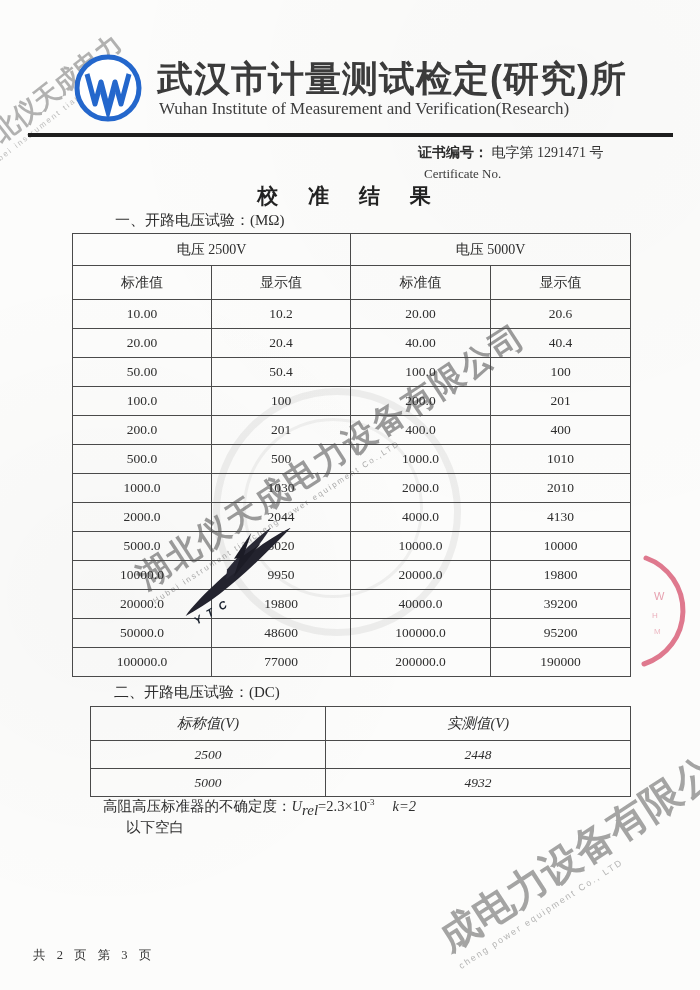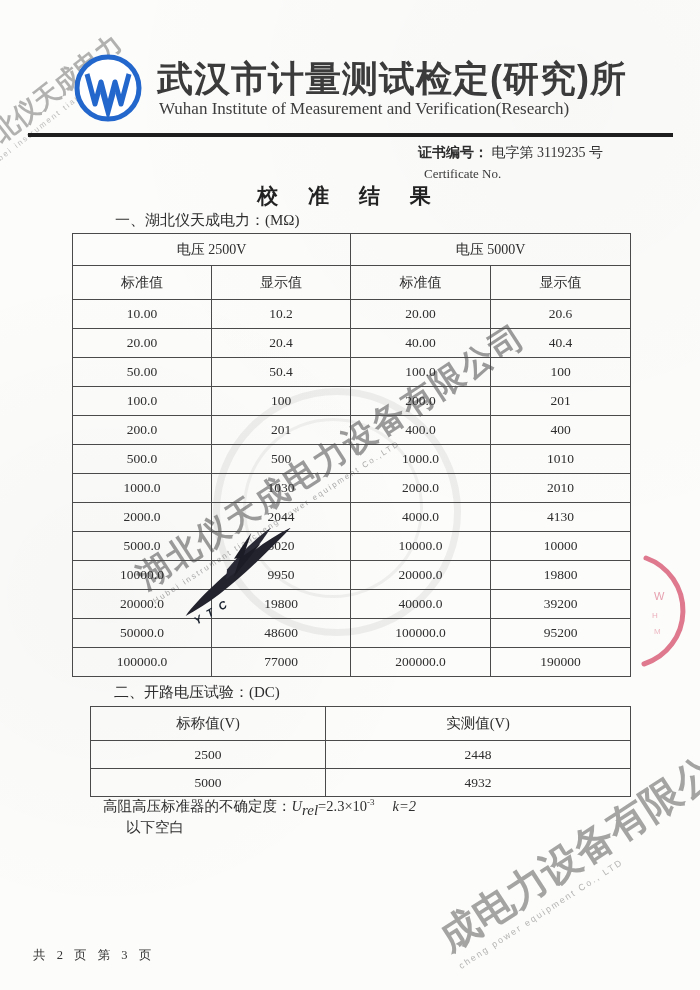--- a/index.html
+++ b/index.html
@@ -37,21 +37,21 @@
   #sec1-heading{left:115px;top:211px;}
   #sec2-heading{left:114px;top:683px;}
   
   table{border-collapse:collapse;table-layout:fixed;}
   td,th{border:1px solid #4a4a4a;text-align:center;font-weight:normal;
         font-size:13.5px;color:#2e2e2e;padding:0;overflow:hidden;white-space:nowrap;}
   #table1{position:absolute;left:72px;top:233px;width:558px;}
   #table1 .grp th{height:31px;font-size:14px;}
   #table1 .cols th{height:33px;font-size:14px;}
   #table1 tbody td{height:28px;}
-  #table2{position:absolute;left:90px;top:706px;width:540px;}
+  #table2{position:absolute;left:90px;top:706px;width:540px;font-style:italic;}
   #table2 thead th{height:33px;font-size:14.5px;}
   #table2 tbody td{height:27px;}
   
   .uncert{position:absolute;left:103px;top:797px;font-size:14.5px;white-space:nowrap;}
   .uncert i{font-family:"Liberation Serif",serif;}
   .uncert sub{font-size:15px;}
   .uncert sup{font-size:9px;}
   .uncert .kpart{margin-left:18px;}
   .blank-note{position:absolute;left:104px;top:818px;font-size:14.5px;margin-left:22px;}
   .footer{position:absolute;left:0;top:947px;width:100%;
@@ -102,27 +102,27 @@
       <path d="M15 22 L23 52 L29 30 L36 57 L43 30 L49 52 L57 22" fill="none" stroke="#2467cc" stroke-width="5" stroke-linejoin="round"></path>
       <path d="M30 40 L36 62 L42 40" fill="none" stroke="#2467cc" stroke-width="4"></path>
     </svg>
   </div>
   <div class="title-cn">武汉市计量测试检定(研究)所</div>
   <div class="title-en">Wuhan Institute of Measurement and Verification(Research)</div>
   <div class="header-rule"></div>
 
   <div class="cert-line">
     <span class="cert-label">证书编号：</span>
-    <span class="cert-no">电字第 3119235 号</span>
+    <span class="cert-no">电字第 1291471 号</span>
   </div>
   <div class="cert-en">Certificate No.</div>
 
   <div class="main-title">校 准 结 果</div>
 
-  <div class="sec-heading" id="sec1-heading">一、湖北仪天成电力：(MΩ)</div>
+  <div class="sec-heading" id="sec1-heading">一、开路电压试验：(MΩ)</div>
 
   <table id="table1">
     <colgroup>
         <col style="width:139px">
         <col style="width:139px">
         <col style="width:140px">
         <col style="width:140px">
       </colgroup>
     <thead>
       <tr class="grp">

